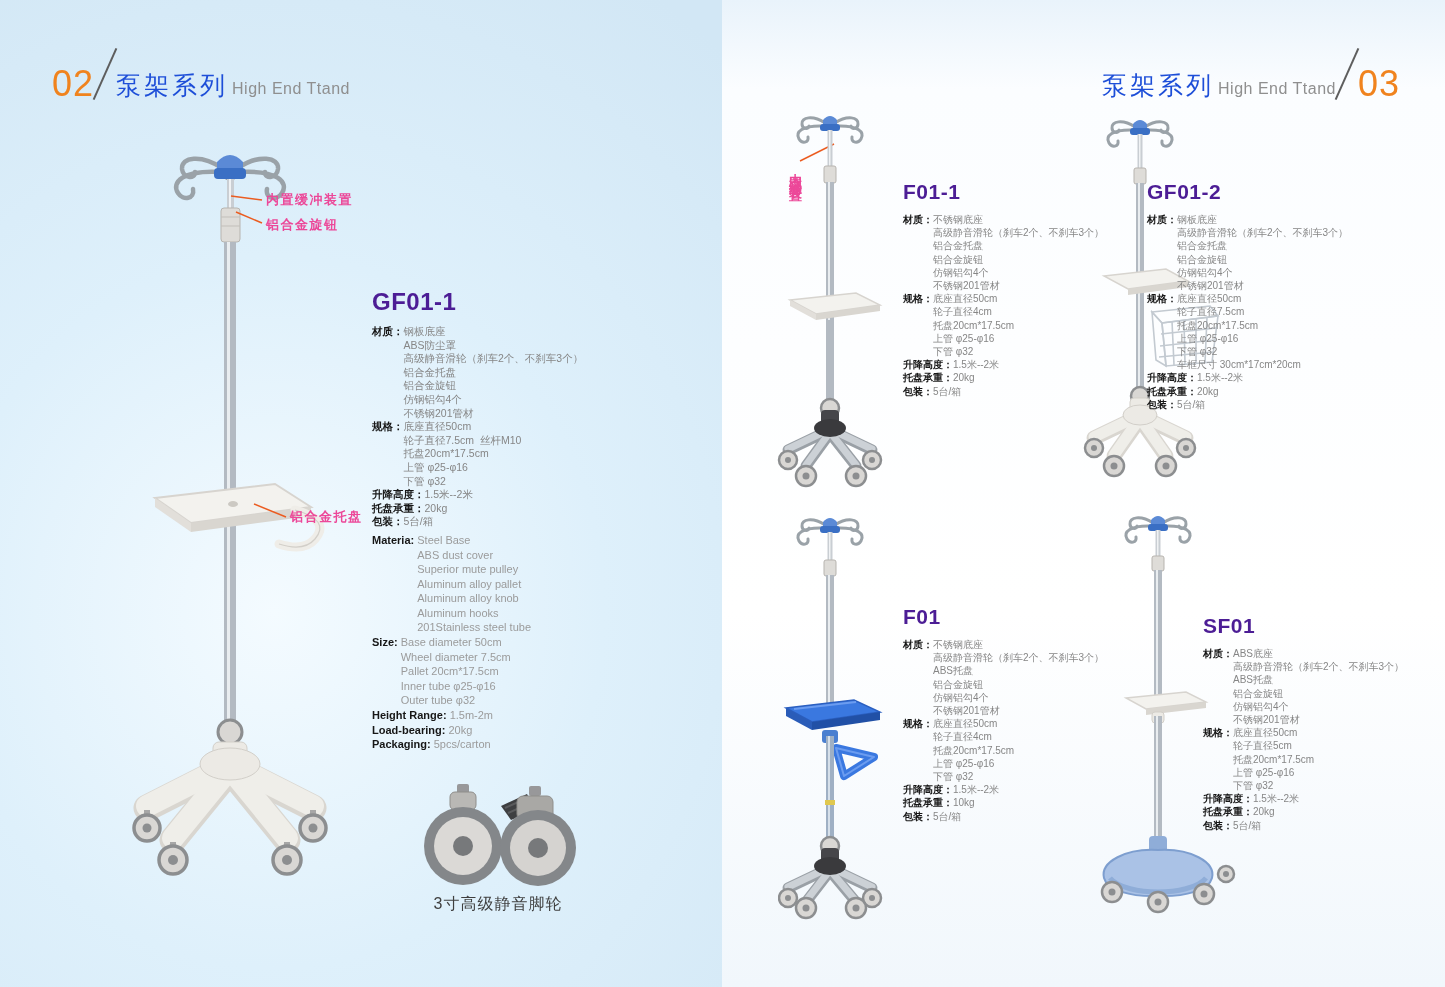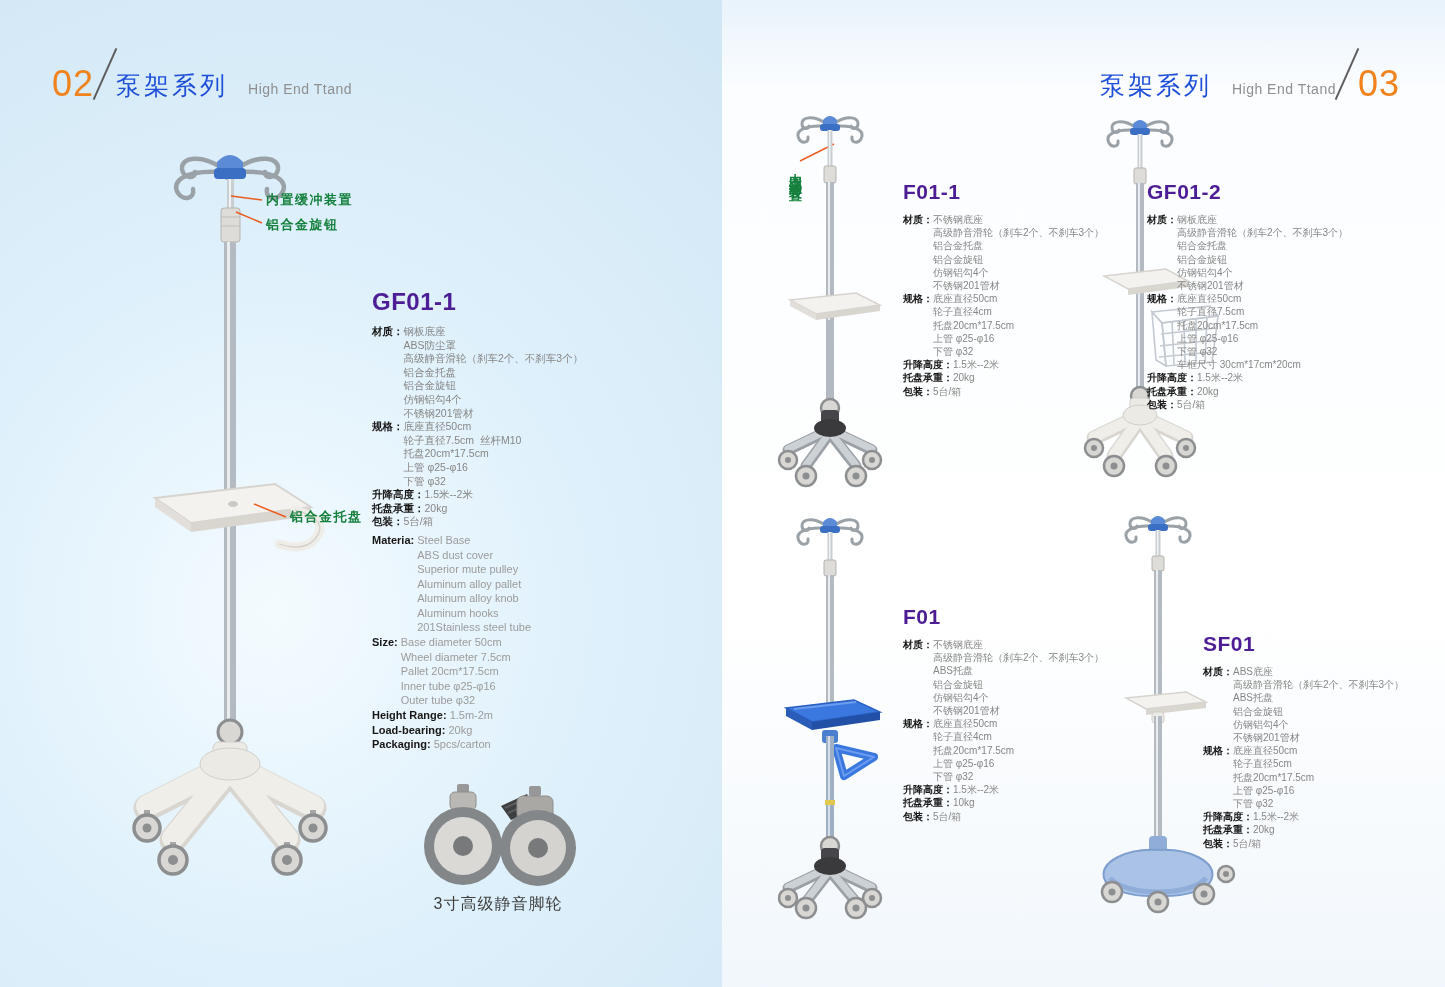--- a/index.html
+++ b/index.html
@@ -11,23 +11,23 @@
   .bg-left{left:0;top:0;width:722px;height:987px;
     background:radial-gradient(95% 75% at 38% 62%, #f4fbff 0%, #def0fb 48%, #d2e7f5 100%)}
   .bg-right{left:722px;top:0;width:723px;height:987px;
     background:linear-gradient(180deg,#e9f3fb 0%,#fbfdff 9%,#ffffff 62%,#f1f7fc 100%)}
 
   .hdr{display:flex;align-items:flex-end}
   .pagenum{font-size:36px;color:#f0831e;line-height:1;letter-spacing:1px}
   .slash{width:2px;height:56px;background:#5e5e5e;transform:rotate(24deg);margin:0 10px}
   .titlewrap{display:flex;align-items:baseline}
   .series{font-size:25px;font-weight:normal;color:#1d4ed8;letter-spacing:3px}
-  .subtitle{font-size:14px;color:#8f8f8f;margin-left:20px;letter-spacing:.5px}
-
-  .callout{font-size:13px;font-weight:bold;color:#15803d;letter-spacing:1.5px;white-space:nowrap}
+  .subtitle{font-size:16px;color:#8f8f8f;margin-left:4px;letter-spacing:.5px}
+
+  .callout{font-size:13px;font-weight:bold;color:#ec4899;letter-spacing:1.5px;white-space:nowrap}
   .callout.vert{writing-mode:vertical-rl;text-orientation:upright;letter-spacing:3px}
 
   .pblock .ptitle{font-size:21px;font-weight:bold;color:#4c1d95;letter-spacing:.5px;margin-bottom:9px}
   .specs{font-size:10.5px;line-height:13.6px}
   .specs .sec{display:flex}
   .specs .lbl{font-weight:bold;color:#161616;white-space:pre;flex:none}
   .specs .ln{color:#868686;white-space:pre}
   .specs.en{font-size:11px;line-height:14.6px;margin-top:4px}
   .specs.en .ln{color:#9b9b9b}
   .specs.sm{font-size:10px;line-height:13.2px}
@@ -577,21 +577,21 @@
       </div>
       <div class="sec">
         <span class="lbl">包装：</span>
         <div>
           <div class="ln">5台/箱</div>
         </div>
       </div>
     </div>
 </div>
 
-<div class="abs pblock" style="left:1203px;top:632px;width:190px">
+<div class="abs pblock" style="left:1203px;top:614px;width:190px">
   <div class="ptitle">SF01</div>
   <div class="specs sm">
       <div class="sec">
         <span class="lbl">材质：</span>
         <div>
           <div class="ln">ABS底座</div>
           <div class="ln">高级静音滑轮（刹车2个、不刹车3个）</div>
           <div class="ln">ABS托盘</div>
           <div class="ln">铝合金旋钮</div>
           <div class="ln">仿钢铝勾4个</div>

